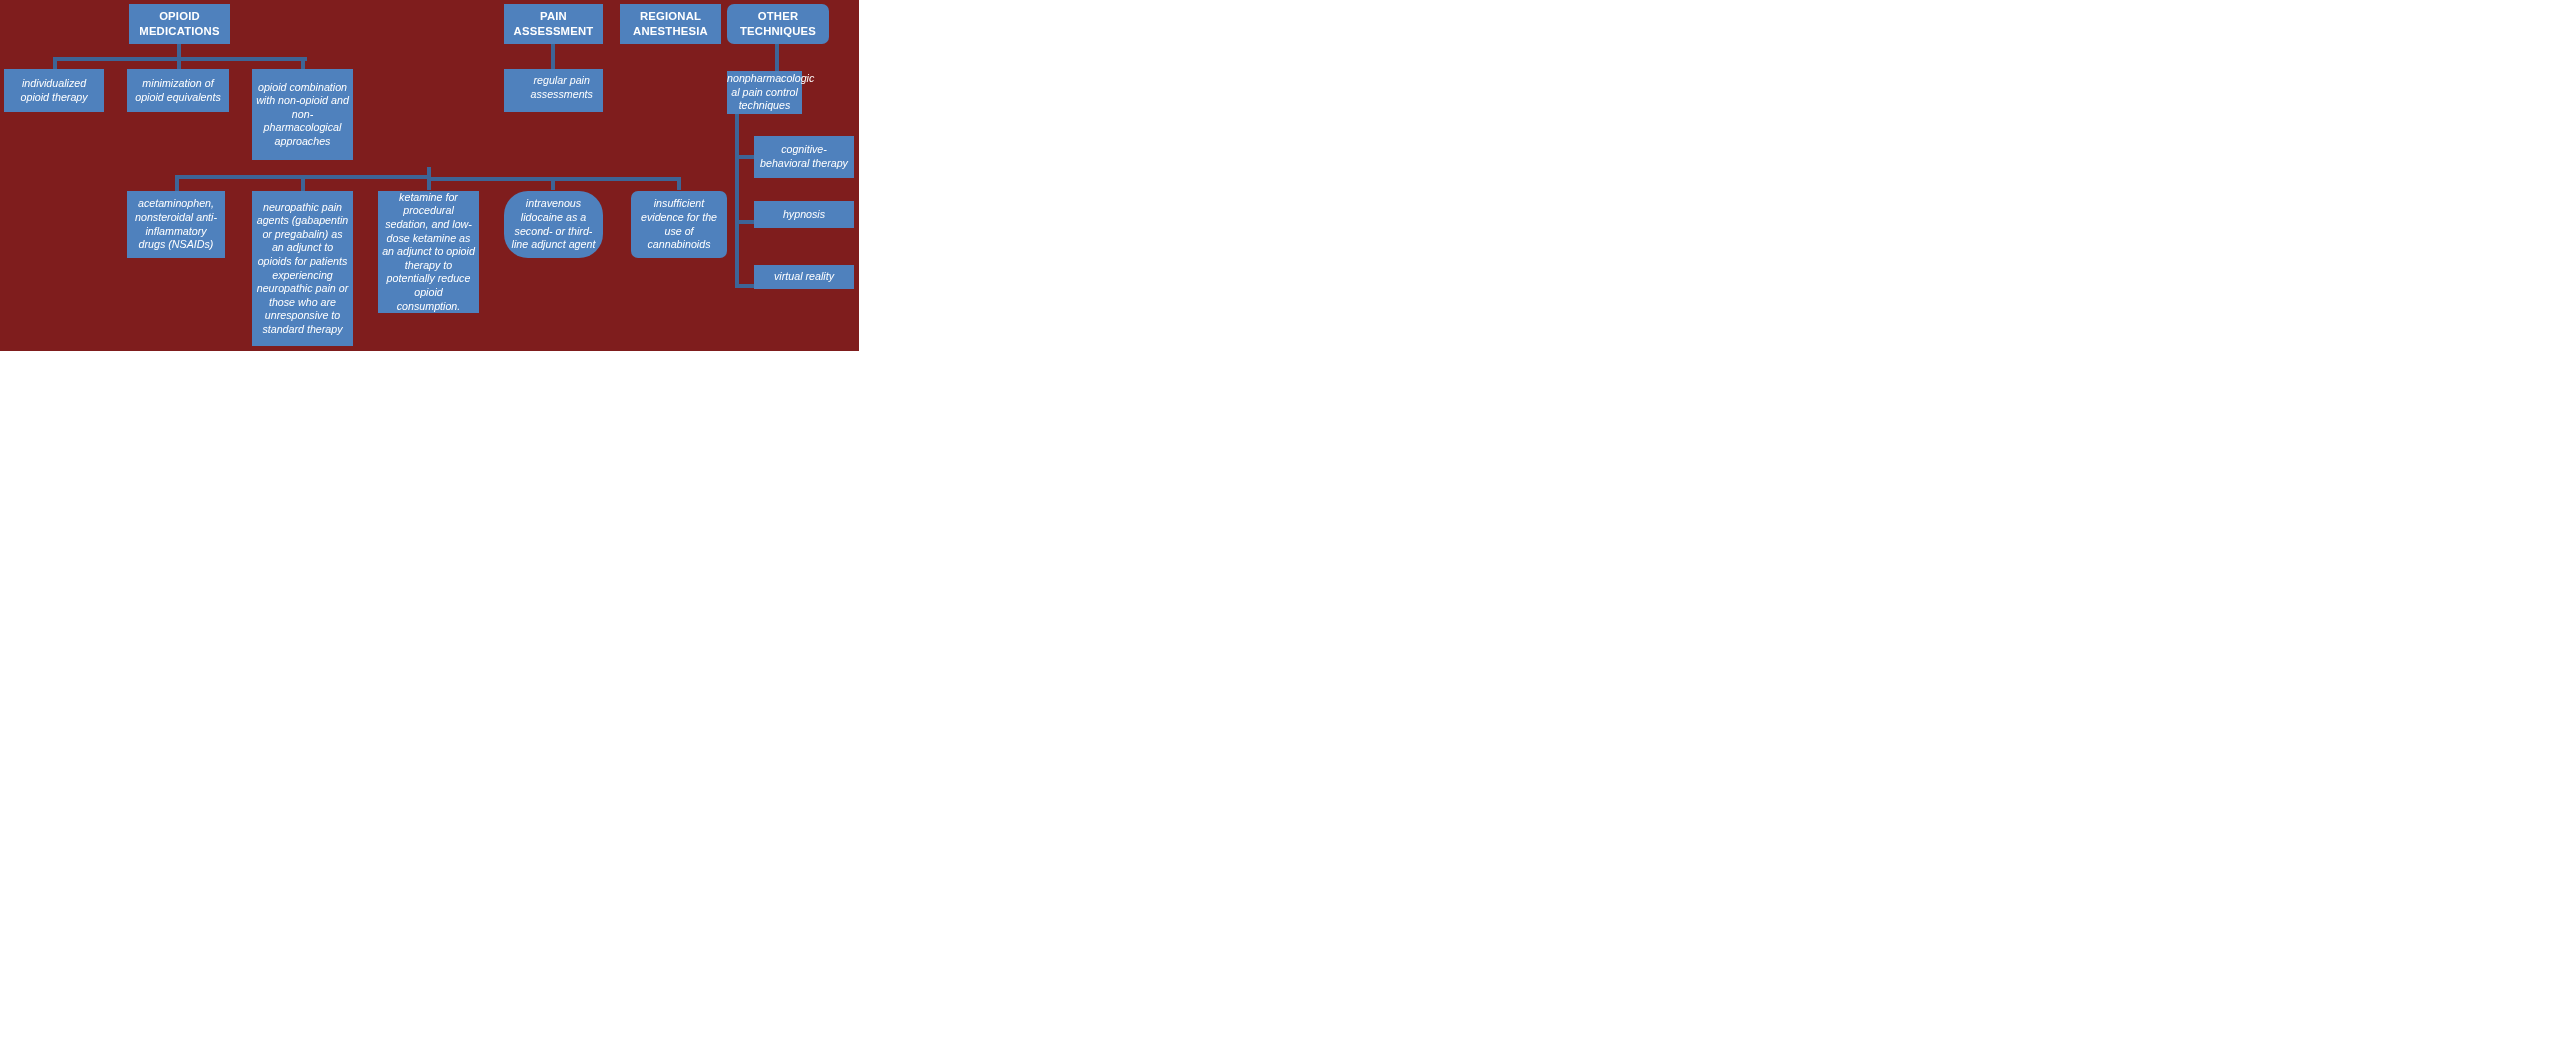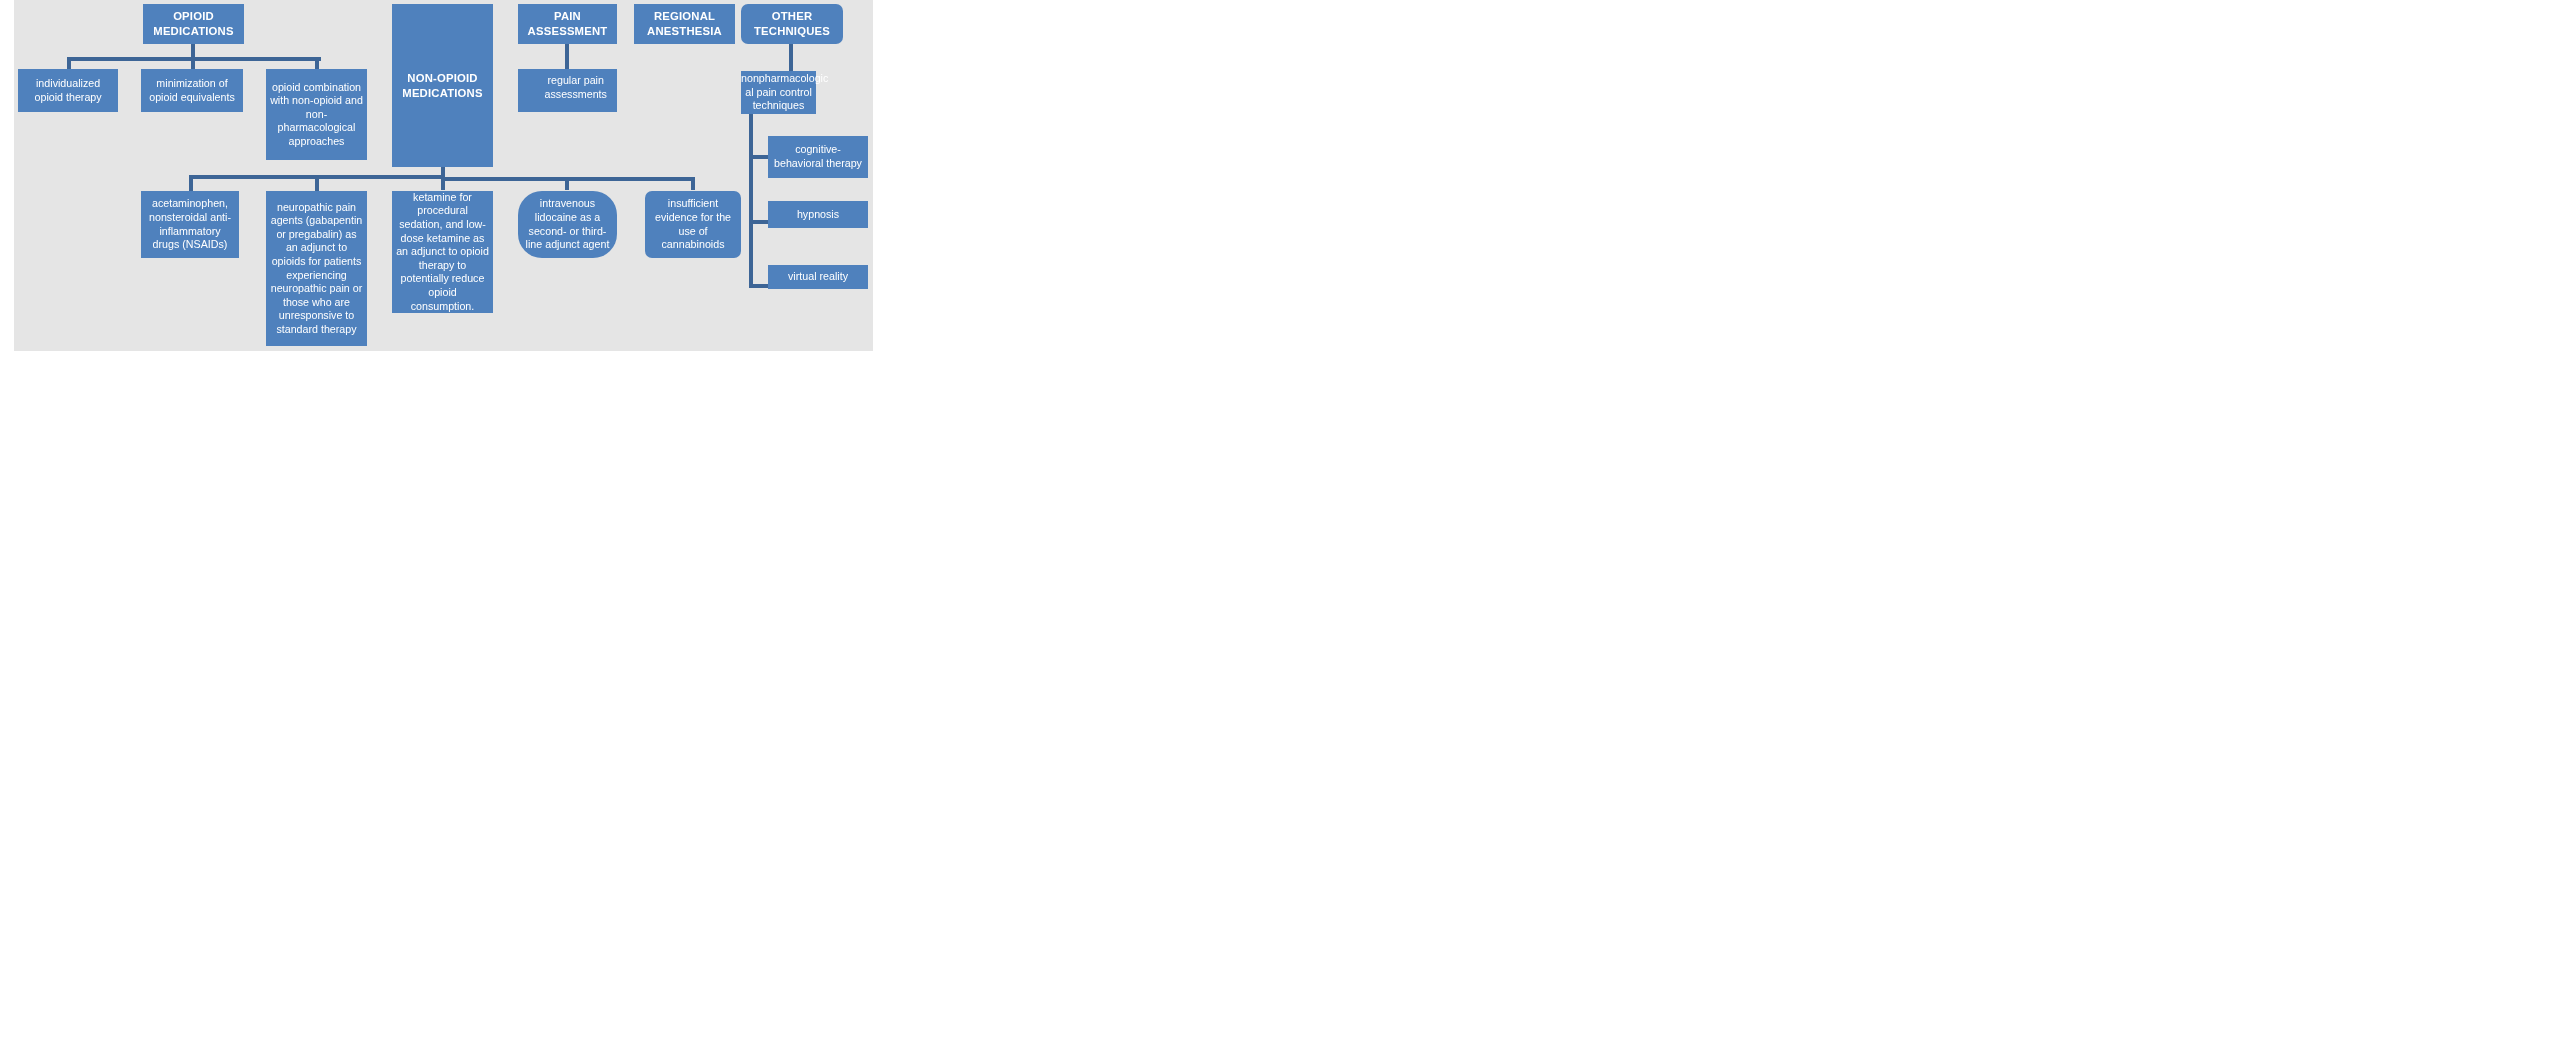--- a/index.html
+++ b/index.html
@@ -32,41 +32,42 @@
   }
   .hdr .txt {
     font-weight: bold;
     font-size: 11.3px;
     line-height: 1.3;
     letter-spacing: 0.2px;
   }
   .body .txt {
     font-size: 10.7px;
     line-height: 1.27;
+    font-style: italic;
   }
   .v-top {
     align-items: flex-start;
   }
   .v-top .txt {
     padding-top: 5.3px;
     padding-left: 20px;
   }
   .prewrap .txt {
     white-space: pre-line;
     padding: 1.8px 0;
   }
   .conn {
     position: absolute;
     background: var(--conn, #3d6596);
   }
 </style>
 </head>
 <body>
 
-<div id="stage" style="--fill: #4f81bd; --conn: #3d6596; background: #e5e5e5; margin-left: 14px;">
+<div id="stage" style="--fill: #4f81bd; --conn: #3d6596; background: #7f1d1d;">
 
   <div class="conn" style="left:177px; top:44px; width:3.6px; height:14.2px;"></div>
   <div class="conn" style="left:53px; top:57px; width:254px; height:3.6px;"></div>
   <div class="conn" style="left:53px; top:59px; width:3.6px; height:9.5px;"></div>
   <div class="conn" style="left:177px; top:59px; width:3.6px; height:9.5px;"></div>
   <div class="conn" style="left:301px; top:59px; width:3.6px; height:9.5px;"></div>
 
   <div class="conn" style="left:427px; top:167px; width:3.6px; height:9.5px;"></div>
   <div class="conn" style="left:175px; top:175px; width:255px; height:3.6px;"></div>
   <div class="conn" style="left:427px; top:177px; width:254px; height:3.6px;"></div>
@@ -82,23 +83,20 @@
 
   <div class="conn" style="left:735px; top:114px; width:3.6px; height:174px;"></div>
   <div class="conn" style="left:737px; top:155px; width:16.6px; height:3.6px;"></div>
   <div class="conn" style="left:737px; top:220px; width:16.6px; height:3.6px;"></div>
   <div class="conn" style="left:737px; top:284px; width:16.6px; height:3.6px;"></div>
 
   <div class="box hdr" style="left:129px; top:4.1px; width:101px; height:40px;">
     <div class="txt">OPIOID MEDICATIONS</div>
   </div>
 
-  <div class="box hdr" style="left:378px; top:4.1px; width:101px; height:163px;">
-    <div class="txt">NON-OPIOID MEDICATIONS</div>
-  </div>
 
   <div class="box hdr" style="left:504px; top:4.1px; width:99px; height:40px;">
     <div class="txt">PAIN ASSESSMENT</div>
   </div>
 
   <div class="box hdr" style="left:620px; top:4.1px; width:101px; height:40px;">
     <div class="txt">REGIONAL ANESTHESIA</div>
   </div>
 
   <div class="box hdr" style="left:727px; top:4.1px; width:102px; height:40px;border-radius:7px;">

